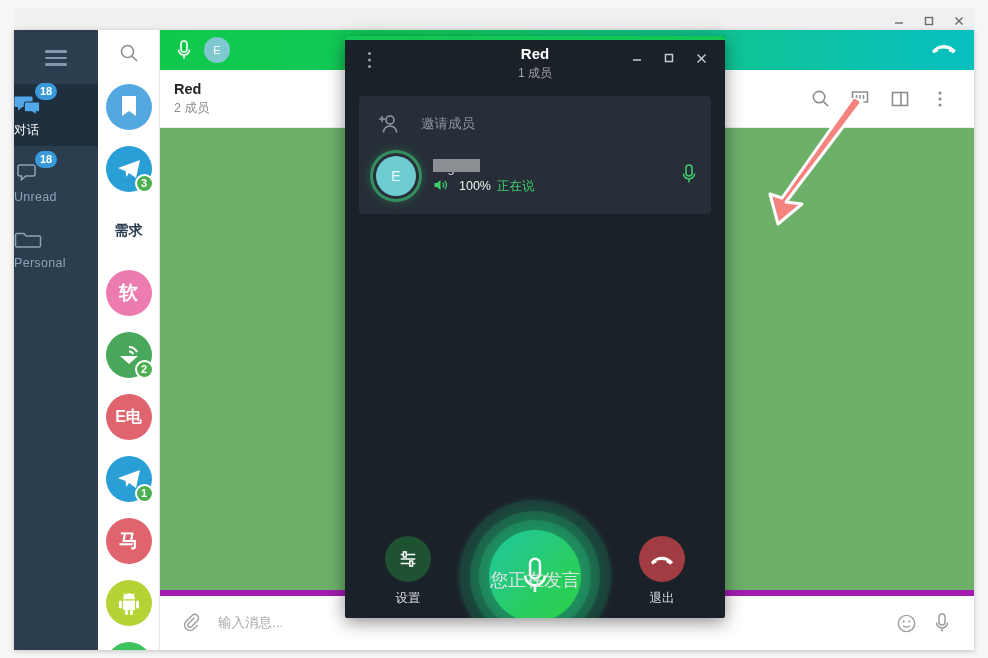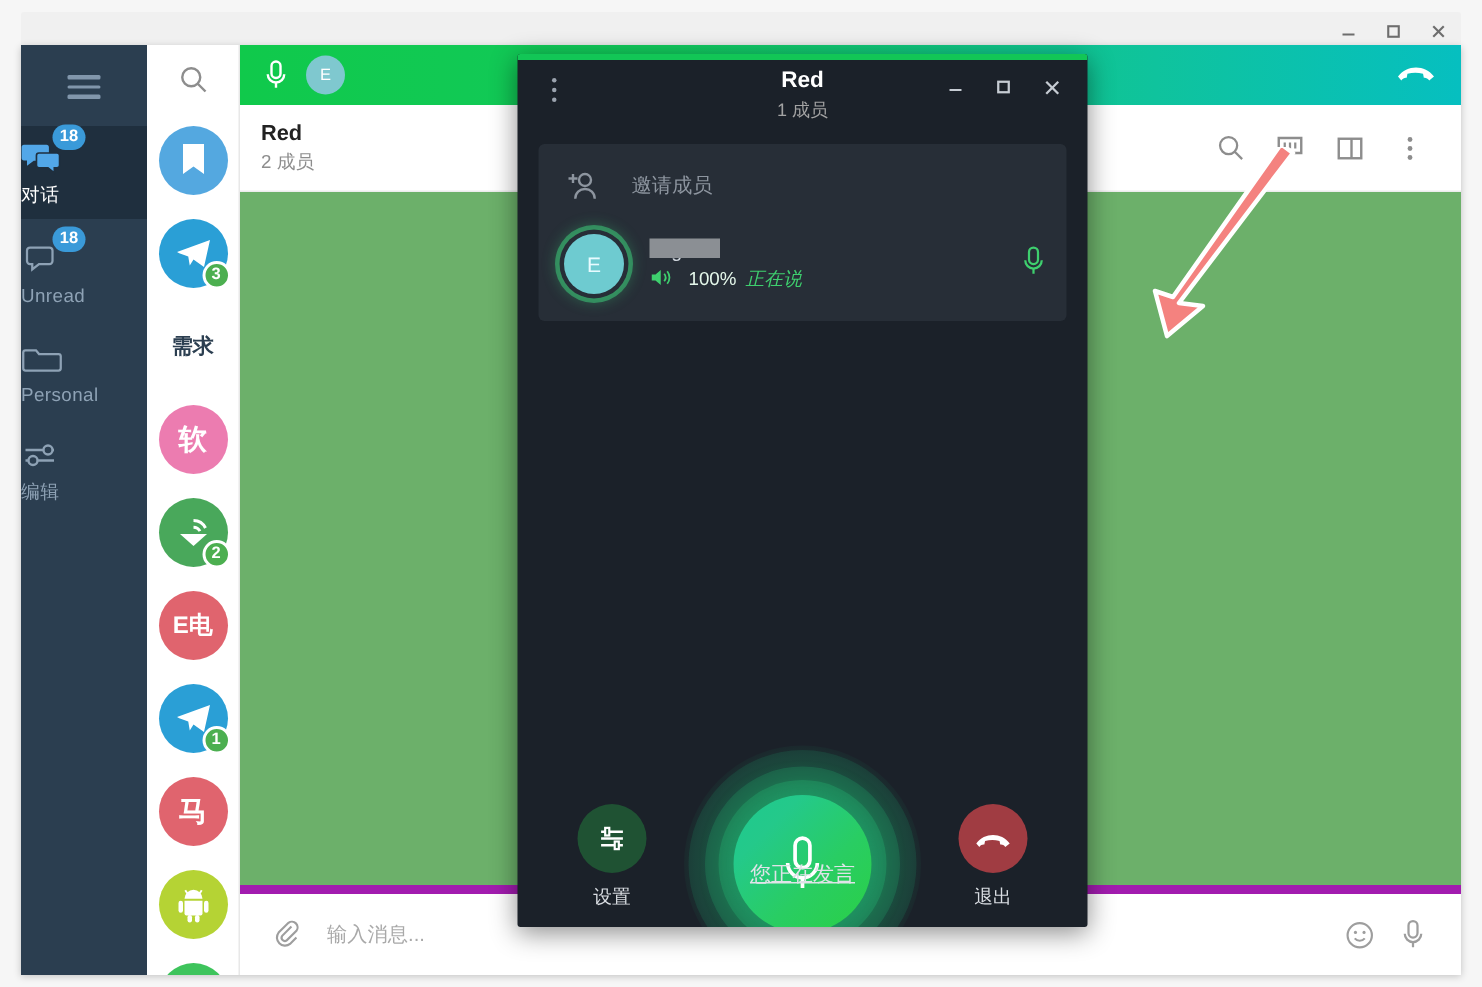--- a/index.html
+++ b/index.html
@@ -140,21 +140,21 @@
     display: flex; align-items: center; justify-content: center; color: #e8fbff; font-size: 14px;
   }
   .vd-mtext { margin-left: 14px; flex: 1; }
   .vd-mname { position: relative; height: 16px; }
   .vd-mname .nm { font-size: 13px; color: #cfd5dc; line-height: 16px; }
   .vd-mname .redact {
     position: absolute; left: 0; top: 1px; width: 47px; height: 13px; background: #8b8f94;
   }
   .vd-mstat { display: flex; align-items: center; margin-top: 4px; color: #3ecf6e; font-size: 12.5px; }
   .vd-mstat .pct { margin-left: 4px; color: #e4f7ea; }
-  .vd-mstat .say { margin-left: 6px; color: #3ecf6e; font-style: italic; }
+  .vd-mstat .say { margin-left: 6px; color: #3ecf6e; }
   .vd-micico { color: #3ecf6e; margin-right: 6px; }
 
   
   .vd-controls { position: absolute; left: 0; bottom: 0; width: 100%; height: 210px; }
   .ring {
     position: absolute; border-radius: 50%; left: 50%; top: 50%; transform: translate(-50%,-50%);
   }
   .ring.r1 { width: 152px; height: 152px; background: rgba(30,170,110,0.16); }
   .ring.r2 { width: 130px; height: 130px; background: rgba(35,185,115,0.22); }
   .ring.r3 { width: 112px; height: 112px; background: rgba(40,195,120,0.28); }
@@ -178,21 +178,21 @@
   .sidebtn.settings { left: 40px; background: #1f5233; }
   .sidebtn.hangup { right: 40px; background: #a03c42; }
   .sidelabel {
     position: absolute; top: 182px; width: 90px; text-align: center;
     color: #d9dde2; font-size: 12.5px;
   }
   .sidelabel.settings { left: 18px; }
   .sidelabel.hangup { right: 18px; }
   .speaking {
     position: absolute; left: 0; bottom: 26px; width: 100%; text-align: center;
-    color: #dfe3e8; font-size: 14px; text-decoration: underline;
+    color: #dfe3e8; font-size: 18px;
   }
 
   
   .arrow { position: absolute; left: 740px; top: 98px; width: 150px; height: 135px; pointer-events: none; }
 </style>
 </head>
 <body>
 
 <div id="root">
 
@@ -249,31 +249,20 @@
 
       <div class="navitem">
         <div class="nv-ico">
           <svg width="28" height="23" viewBox="0 0 28 23">
             <path d="M3 5.5h7l2 2.5h13c.8 0 1.5.7 1.5 1.5v8c0 .8-.7 1.5-1.5 1.5H3c-.8 0-1.5-.7-1.5-1.5V7c0-.8.7-1.5 1.5-1.5z" fill="none" stroke="#8ea2b5" stroke-width="1.5"></path>
           </svg>
         </div>
         <div class="nv-label">Personal</div>
       </div>
 
-      <div class="navitem">
-        <div class="nv-ico">
-          <svg width="28" height="22" viewBox="0 0 28 22">
-            <line x1="3" y1="7" x2="22" y2="7" stroke="#8ea2b5" stroke-width="1.6"></line>
-            <line x1="3" y1="14" x2="22" y2="14" stroke="#8ea2b5" stroke-width="1.6"></line>
-            <circle cx="18" cy="7" r="3" fill="#2b3e50" stroke="#8ea2b5" stroke-width="1.6"></circle>
-            <circle cx="8" cy="14" r="3" fill="#2b3e50" stroke="#8ea2b5" stroke-width="1.6"></circle>
-          </svg>
-        </div>
-        <div class="nv-label">编辑</div>
-      </div>
     </div>
 
     <div class="folderstrip">
       <div class="fs-search">
         <svg width="20" height="20" viewBox="0 0 20 20">
           <circle cx="8.5" cy="8.5" r="6" fill="none" stroke="#8d8d8d" stroke-width="1.6"></circle>
           <line x1="13" y1="13" x2="18" y2="18" stroke="#8d8d8d" stroke-width="1.6"></line>
         </svg>
       </div>
 

